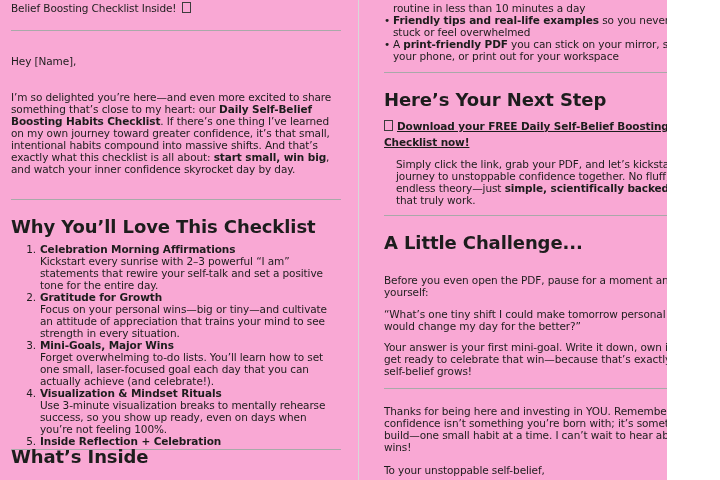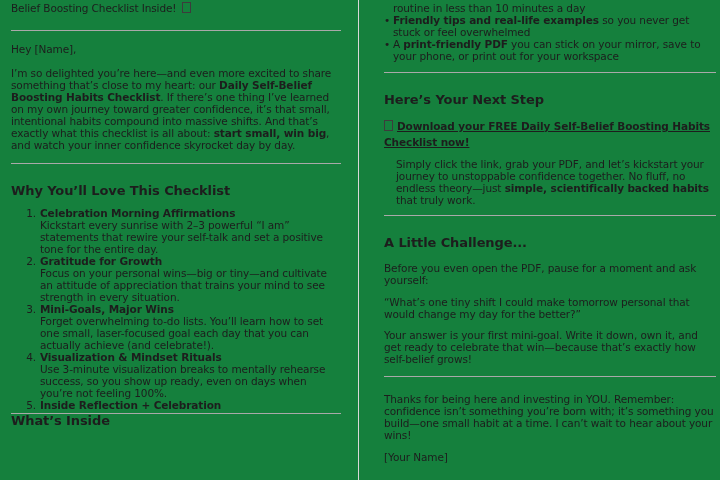--- a/index.html
+++ b/index.html
@@ -1,40 +1,40 @@
 <!DOCTYPE html>
 <html><head>
 <meta charset="utf-8">
 <style>
   html,body{margin:0;padding:0;background:#ffffff;}
   .page{
-    position:relative;width:720px;height:480px;overflow:hidden;background:#15803d;
+    position:relative;width:667px;height:480px;overflow:hidden;background:#f9a8d4;
     font-family:"DejaVu Sans","Liberation Sans",sans-serif;
     font-size:10.5px;line-height:12px;color:#1d1d1d;letter-spacing:-0.1px;
   }
   .col{position:absolute;top:0;}
   .col-left{left:11px;width:330px;}
   .col-right{left:384px;width:332px;}
   .vdivider{position:absolute;left:358px;top:0;width:1px;height:480px;background:#d8d8d8;}
   .rule{border:0;border-top:1px solid #a9a9a9;height:0;margin:0;}
   p,div,h2{margin:0;padding:0;}
-  h2{font-size:13px;line-height:14px;font-weight:bold;}
+  h2{font-size:18px;line-height:14px;font-weight:bold;}
   .b{font-weight:bold;}
   .oitem{display:flex;}
   .onum{width:25px;text-align:right;flex:none;padding-right:4px;}
   .obody{flex:1;}
   .uitem{display:flex;}
   .umark{width:9px;flex:none;}
   .ubody{flex:1;}
   .tofu{display:inline-block;width:7px;height:9px;border:1px solid #3c3c3c;vertical-align:-1px;margin-left:2px;}
   .tofu-lead{margin-left:0;margin-right:4px;}
   a.dl{color:inherit;font-weight:bold;text-decoration:underline;cursor:pointer;}
   .linkline{font-weight:bold;line-height:16px;}
   .mt2{margin-top:2px;}  .mt8{margin-top:8px;margin-left:12px;}  .mt9{margin-top:9px;}
-  .mt10{margin-top:10px;}.mt11{margin-top:11px;}.mt12{margin-top:12px;}
+  .mt10{margin-top:10px;}.mt11{margin-top:11px;}.mt12{margin-top:24px;}
   .mt14{}.mt16{margin-top:16px;}.mt20{margin-top:20px;}
 </style>
 </head>
 <body>
 
 <div class="page">
   <div class="vdivider"></div>
 
   <div class="col col-left">
     <p class="mt2">
@@ -125,19 +125,20 @@
     <p class="mt12">Before you even open the PDF, pause for a moment and ask yourself:</p>
 
     <p class="mt10">“What’s one tiny shift I could make tomorrow personal that would change my day for the better?”</p>
 
     <p class="mt9">Your answer is your first mini-goal. Write it down, own it, and get ready to celebrate that win—because that’s exactly how self-belief grows!</p>
 
     <hr class="rule mt11">
 
     <p class="mt16">Thanks for being here and investing in YOU. Remember: confidence isn’t something you’re born with; it’s something you build—one small habit at a time. I can’t wait to hear about your wins!</p>
 
+    <p class="mt11">To your unstoppable self-belief,</p>
 
     <div class="mt10">
       <div>[Your Name]</div>
 
     </div>
   </div>
 </div>
 
 </body></html>

